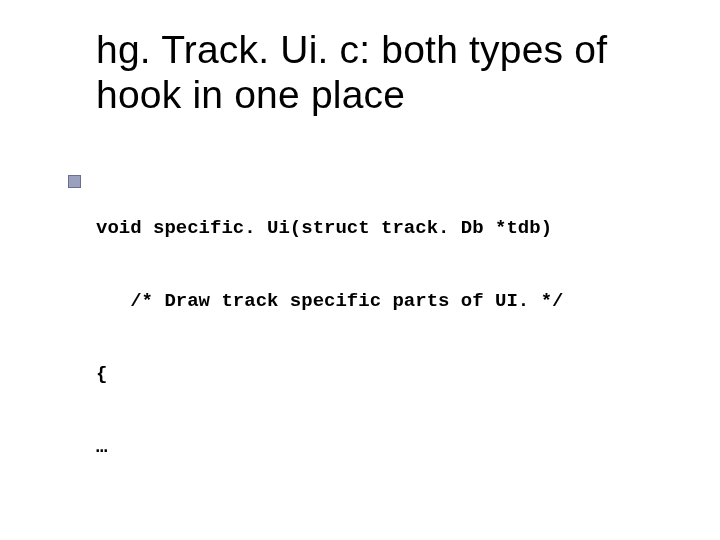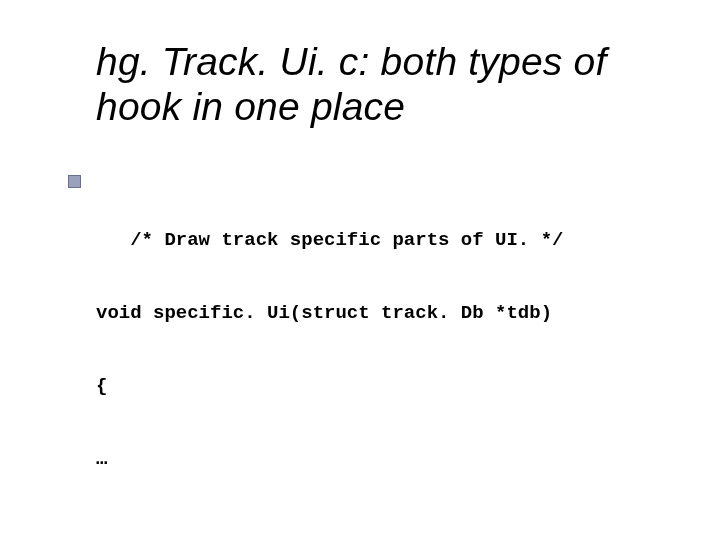--- a/index.html
+++ b/index.html
@@ -16,23 +16,22 @@
     position: relative;
     width: 720px;
     height: 540px;
     box-sizing: border-box;
     padding: 24px 54px 0 96px;
   }
   .title {
     font-size: 39px;
     line-height: 1.15;
     font-weight: 400;
-    margin: 16px 0 50px 0;
+    margin: 4px 0 50px 0;
     letter-spacing: 0.2px;
-    font-style: italic;
   }
   .code {
     font-family: "Courier New", Courier, monospace;
     font-size: 19px;
     line-height: 1.28;
     white-space: pre;
     font-weight: bold;
     color: #000;
   }
   .bullet {
@@ -45,22 +44,22 @@
     border: 1px solid #6b6f8f;
   }
 </style>
 </head>
 <body>
 
 <div class="slide">
   <h1 class="title">hg. Track. Ui. c: both types of hook in one place</h1>
   <div class="bullet"></div>
   <div class="code">
+    <div>void specific. Ui(struct track. Db *tdb)</div>
     <div>   /* Draw track specific parts of UI. */</div>
-    <div>void specific. Ui(struct track. Db *tdb)</div>
     <div>{</div>
     <div>…</div>
     
     
     
     
     
     
     
     

